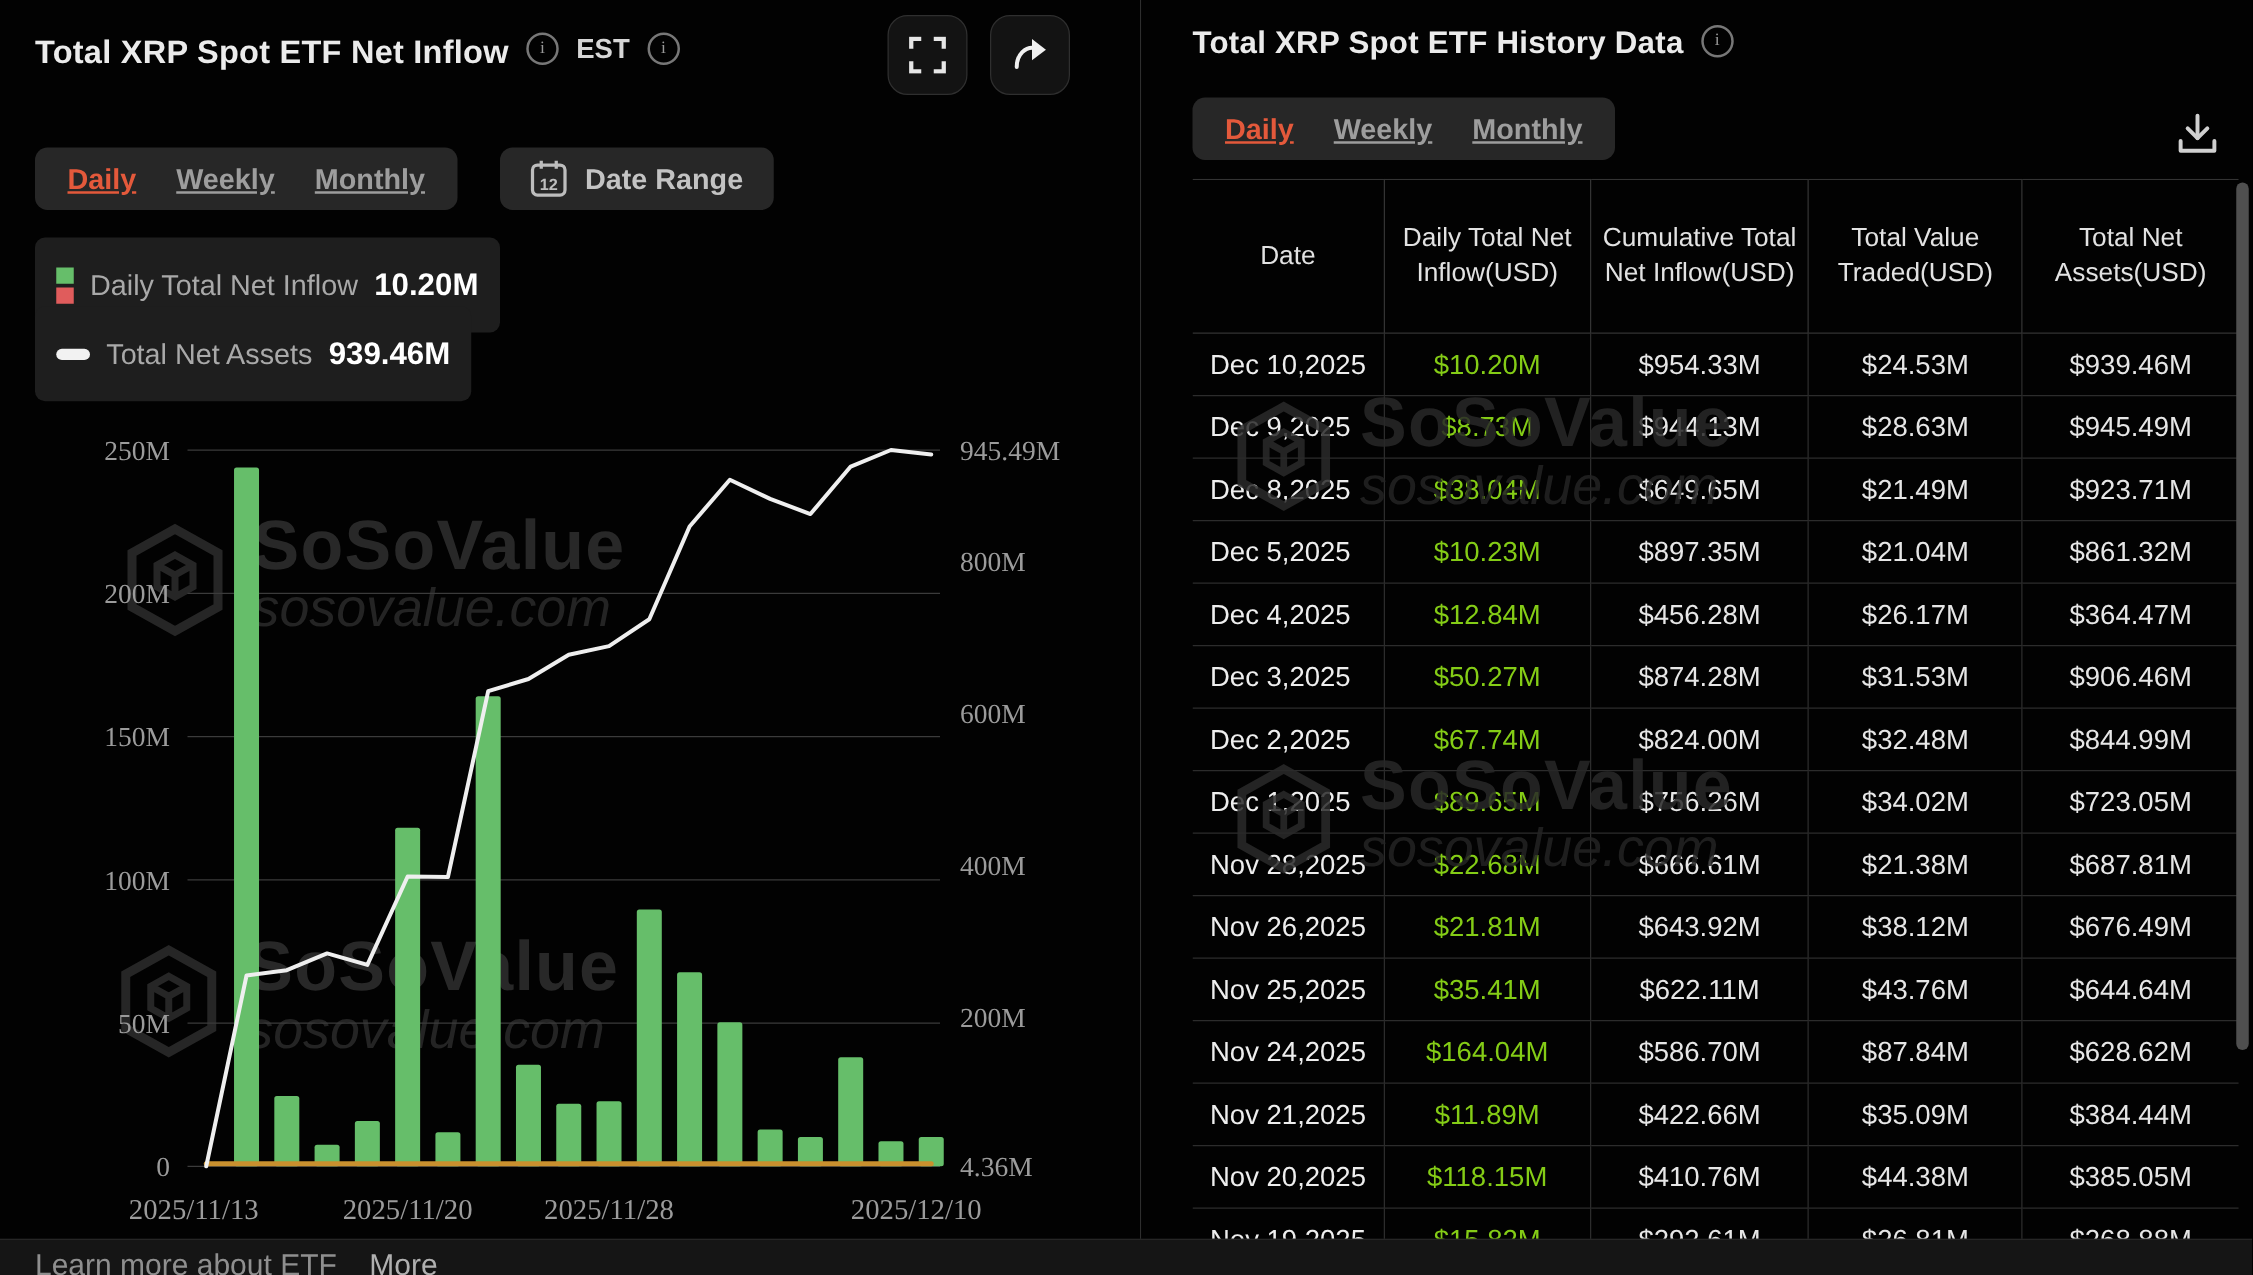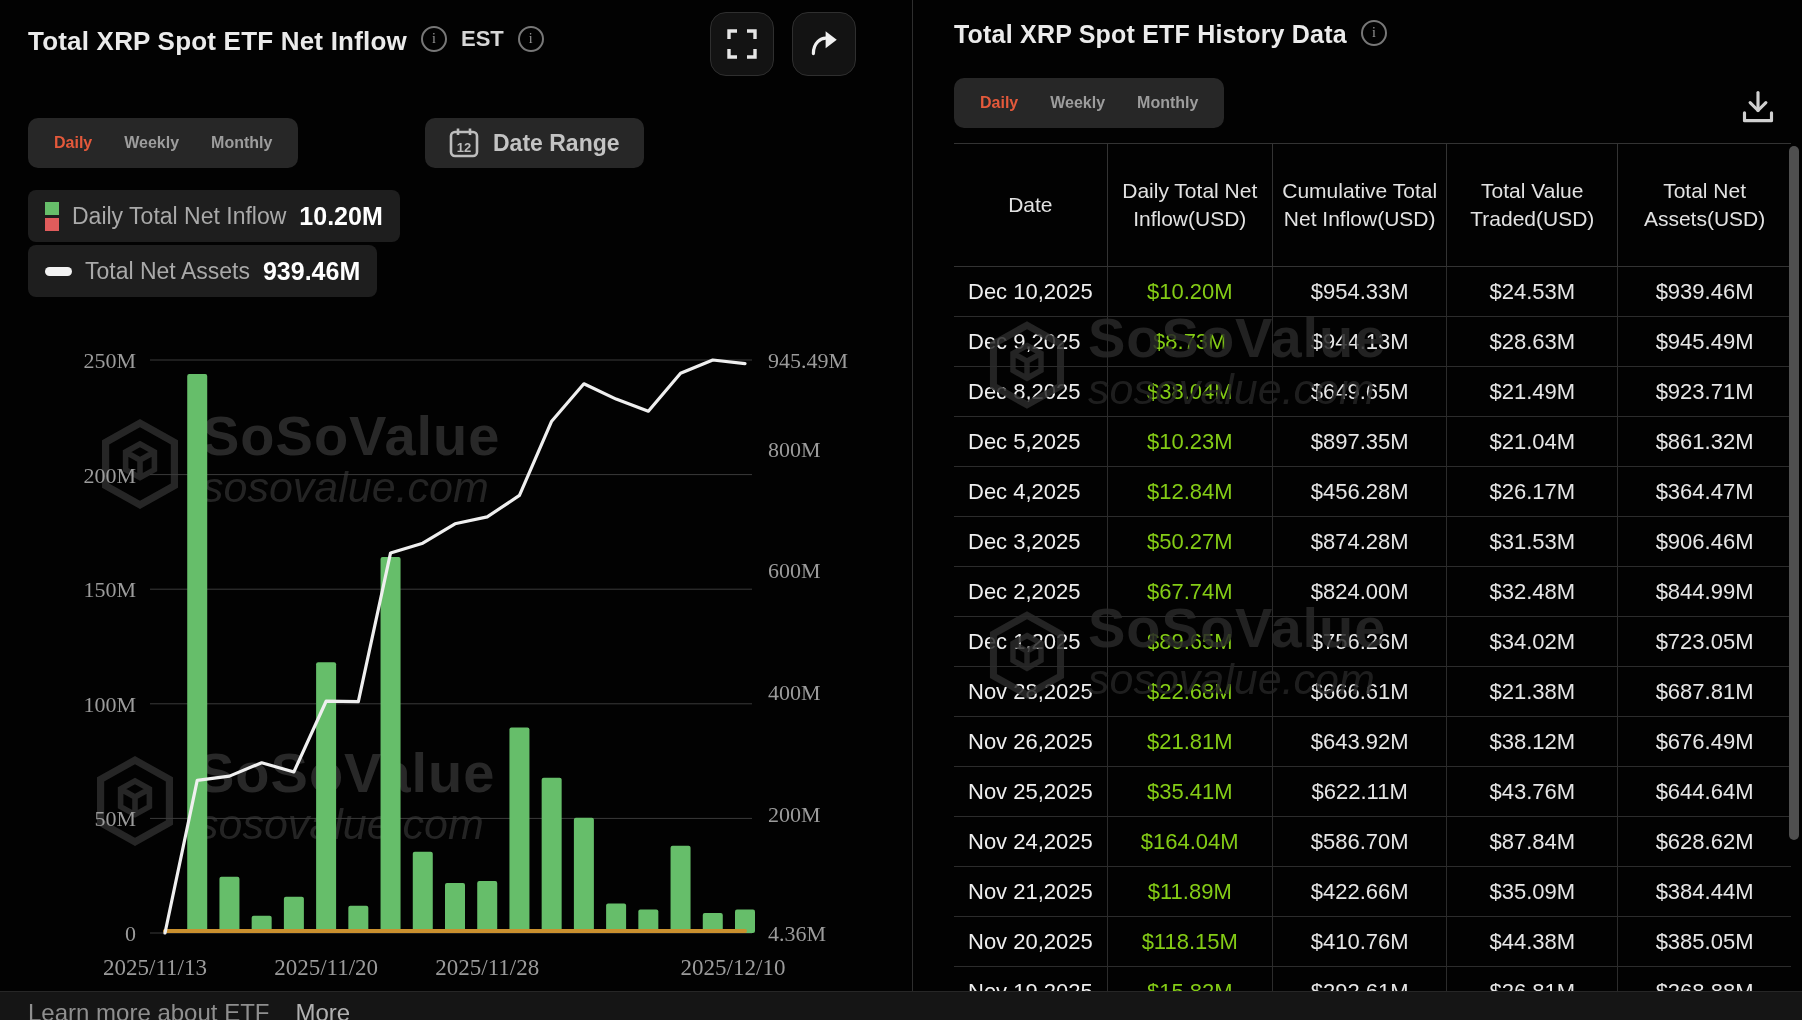--- a/index.html
+++ b/index.html
@@ -14,28 +14,28 @@
   .panel-title{font-size:26px;font-weight:700;color:#ebebeb;letter-spacing:.2px;}
   .info-icon{width:22px;height:22px;border:2px solid #777;border-radius:50%;display:inline-flex;
              align-items:center;justify-content:center;font-family:"Liberation Serif",serif;
              font-size:14px;color:#999;flex:0 0 auto;}
   .est-label{font-size:22px;font-weight:700;color:#d6d6d6;}
   .icon-btn{position:absolute;top:12px;width:62px;height:62px;border:1.5px solid #2f2f2f;
             border-radius:16px;background:#131313;display:flex;align-items:center;justify-content:center;}
   
   .pill{position:absolute;height:50px;background:#272727;border-radius:10px;display:flex;
         align-items:center;gap:32px;padding:0 26px;}
-  .tab{font-size:16px;font-weight:700;color:#9d9d9d;cursor:pointer;}
+  .tab{font-size:23px;font-weight:700;color:#9d9d9d;cursor:pointer;text-decoration:underline;}
   .tab.active{color:#e4593b;}
   .daterange{position:absolute;height:50px;background:#272727;border-radius:10px;display:flex;
              align-items:center;gap:14px;padding:0 24px;}
   .daterange-label{font-size:23px;font-weight:700;color:#c3c3c3;}
   
   .chip{position:absolute;height:44px;background:#1e1e1e;border-radius:8px;display:flex;
-        align-items:center;gap:13px;padding:4px 17px;font-size:23px;color:#a9a9a9;}
+        align-items:center;gap:13px;padding:16px 17px;font-size:23px;color:#a9a9a9;}
   .chip b{font-size:25px;color:#fff;font-weight:700;}
   .sq-stack{display:flex;flex-direction:column;gap:3px;}
   .sq{width:14px;height:13px;}
   .dash{width:27px;height:9px;border-radius:5px;}
   
   .wm{position:absolute;display:flex;align-items:flex-start;gap:22px;pointer-events:none;}
   .wm-brand{font-size:56px;font-weight:800;color:#282828;letter-spacing:1px;line-height:1.0;}
   .wm-domain{font-size:43px;font-style:italic;color:#242424;line-height:1.1;}
   
   .tbl-wrap{position:absolute;left:41px;top:143px;width:837px;height:877px;overflow:hidden;}
@@ -91,21 +91,21 @@
         <polygon points="35,8 56,24 35,40" fill="#f0f0f0"></polygon>
       </svg>
     </div>
 
     <div class="pill" style="left:28px;top:118px;">
       <span class="tab active">Daily</span>
       <span class="tab">Weekly</span>
       <span class="tab">Monthly</span>
     </div>
 
-    <div class="daterange" style="left:425px;top:118px;">
+    <div class="daterange" style="left:400px;top:118px;">
       <svg width="30" height="32" viewBox="0 0 30 32">
         <rect x="2" y="5" width="26" height="24" rx="4" fill="none" stroke="#bdbdbd" stroke-width="2.6"></rect>
         <line x1="9" y1="1.5" x2="9" y2="8" stroke="#bdbdbd" stroke-width="2.6"></line>
         <line x1="21" y1="1.5" x2="21" y2="8" stroke="#bdbdbd" stroke-width="2.6"></line>
         <text x="15" y="25" text-anchor="middle" font-size="13" font-weight="bold" fill="#bdbdbd" font-family="Liberation Sans,sans-serif">12</text>
       </svg>
       <span class="daterange-label">Date Range</span>
     </div>
 
     <div class="chip" style="left:28px;top:190px;">

